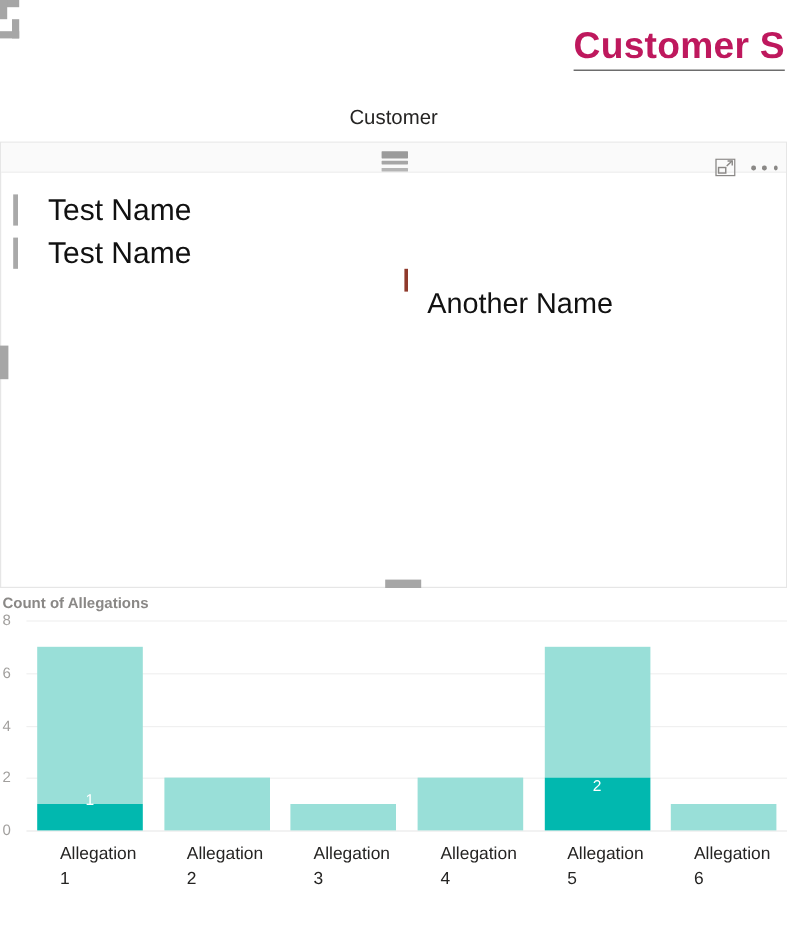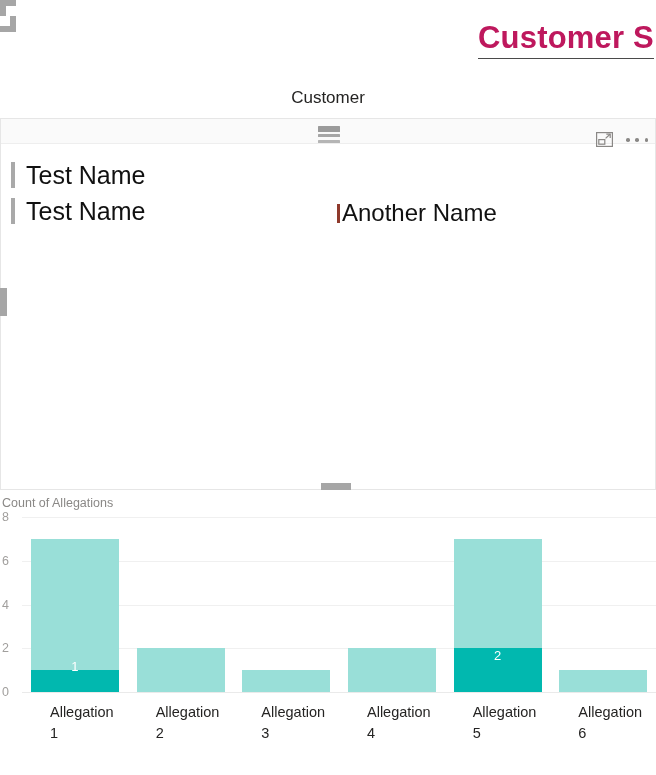--- a/index.html
+++ b/index.html
@@ -108,20 +108,21 @@
     border-radius: 50%;
     background: #8a8886;
   }
 
   
   .subject-row {
     position: absolute;
     display: flex;
     align-items: center;
     white-space: nowrap;
+    gap: 14px;
   }
   .row-marker {
     display: inline-block;
     background: #a9a9a9;
     margin-right: 11px;
     flex: none;
   }
   .subject-text {
     font-size: 25px;
     color: #111111;
@@ -130,21 +131,21 @@
   }
 
   #subject-row-0 { left: 11px; top: 162px; }
   #subject-row-0 .row-marker { width: 4px; height: 26px; }
 
   #subject-row-1 { left: 11px; top: 198px; }
   #subject-row-1 .row-marker { width: 4px; height: 26px; }
 
   #subject-row-2 { left: 337px; top: 201px; }
   #subject-row-2 .row-marker { width: 3px; height: 19px; background: #8f3a2c; margin-right: 2px; }
-  #subject-row-2 .subject-text { font-size: 24px; }
+  #subject-row-2 .subject-text { font-size: 24px; margin-top: 41px; }
 
   
   .resize-handle {
     position: absolute;
     background: #a6a6a6;
   }
   .corner-tl {
     left: 2px; top: 120px;
     width: 16px; height: 16px;
     background: transparent;
@@ -170,21 +171,21 @@
     top: 496px;
     width: 656px;
     height: 279px;
   }
   #chart-axis-title {
     position: absolute;
     left: 2px;
     top: 0px;
     font-size: 12.5px;
     color: #8a8886;
-    font-weight: 400;
+    font-weight: 700;
   }
   #chart-plot {
     position: absolute;
     left: 0px;
     top: 21px;
     width: 656px;
     height: 175px;
   }
   .y-tick-label {
     position: absolute;

